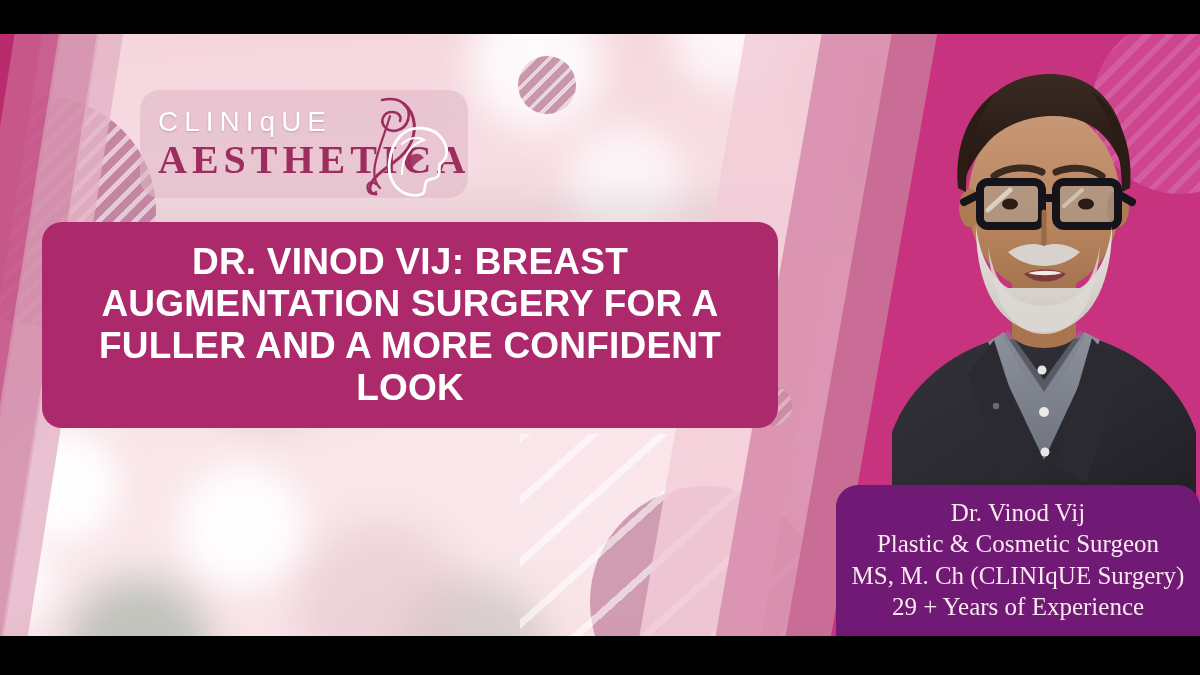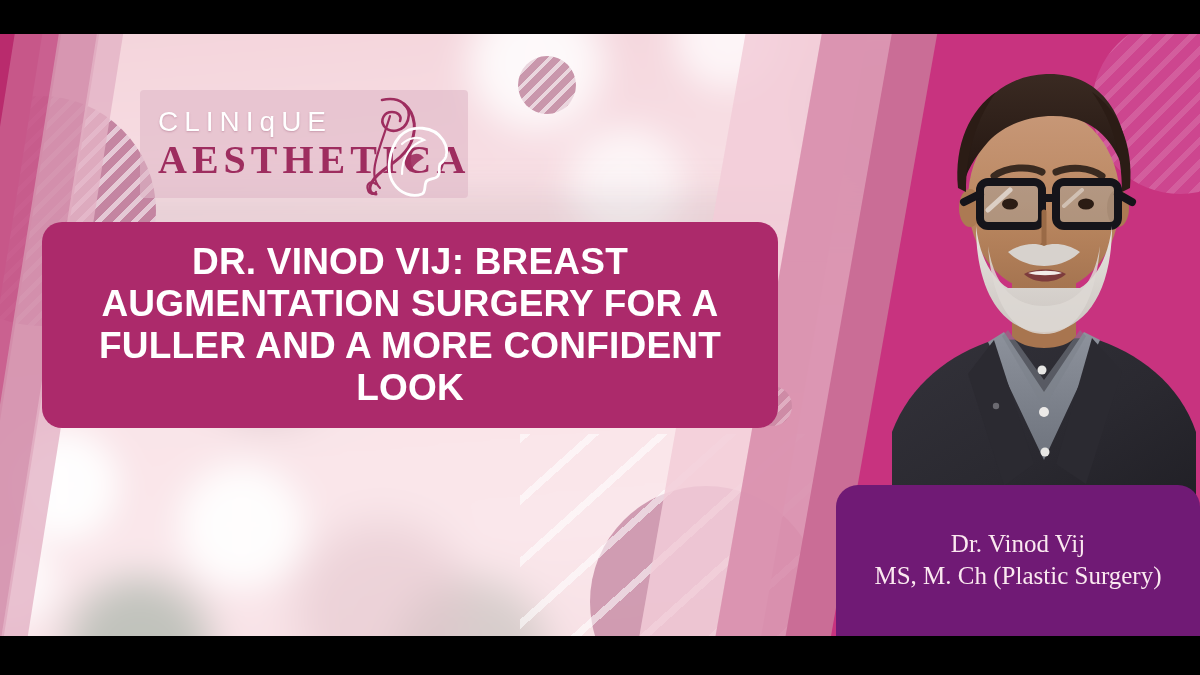--- a/index.html
+++ b/index.html
@@ -191,21 +191,21 @@
   #portrait svg { display: block; width: 100%; height: 100%; }
 
   
   #logo-card {
     position: absolute;
     left: 140px;
     top: 56px;
     width: 328px;
     height: 108px;
     background: rgba(222,183,198,.58);
-    border-radius: 4px;
+    border-radius: 20px;
     z-index: 30;
     display: flex;
     align-items: center;
     padding: 0 14px 0 18px;
   }
   #logo-wordmark {
     display: flex;
     flex-direction: column;
     align-items: flex-start;
     line-height: 1;
@@ -426,20 +426,22 @@
         </svg>
       </div>
     </div>
 
     <div id="headline-badge">
       <div id="headline-text">DR. VINOD VIJ: BREAST AUGMENTATION SURGERY FOR A FULLER AND A MORE CONFIDENT LOOK</div>
     </div>
 
     <div id="credentials-card">
       <div class="cred-line" id="cred-name">Dr. Vinod Vij</div>
-      <div class="cred-line" id="cred-degree">MS, M. Ch (Plastic Surgery)</div>
+      <div class="cred-line" id="cred-role">Plastic &amp; Cosmetic Surgeon</div>
+      <div class="cred-line" id="cred-degree">MS, M. Ch (CLINIqUE Surgery)</div>
+      <div class="cred-line" id="cred-years">29 + Years of Experience</div>
     </div>
 
   </div>
 
   <div class="letterbox bottom"></div>
 
 </div>
 
 </body></html>

